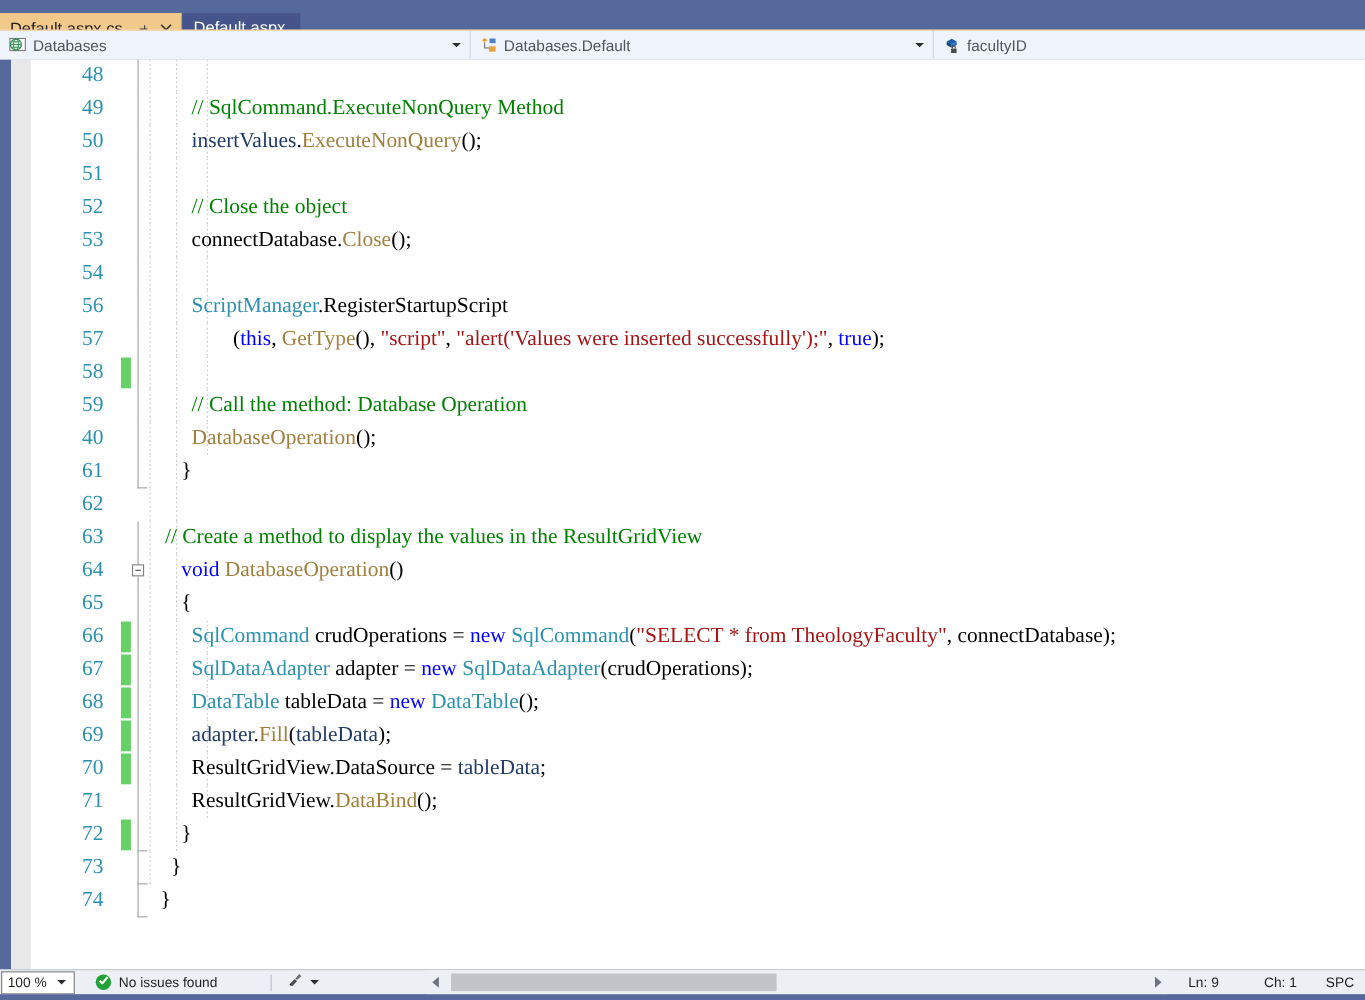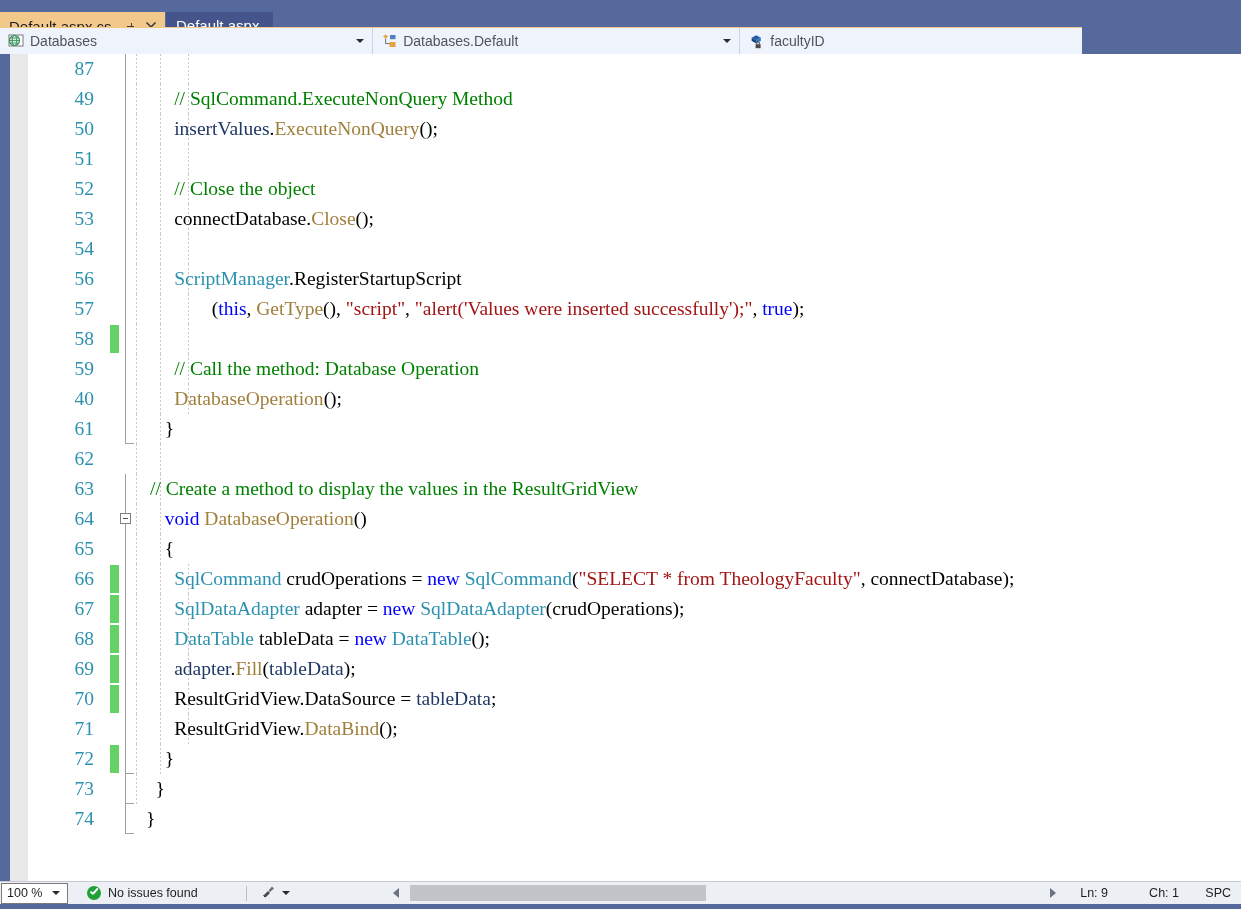--- a/index.html
+++ b/index.html
@@ -38,21 +38,21 @@
     color:#3b3b3b;
   }
   .tab-close{
     width:20px;height:19px;margin-left:1px;
     display:flex;align-items:center;justify-content:center;
     font-size:15px;color:#3b3b3b;
   }
 
   
   .navbar{
-    position:absolute;left:0;top:27px;width:1082px;height:27px;
+    position:absolute;left:0;top:27px;width:1241px;height:27px;
     background:#eff3fb;
     border-top:1px solid #f3c98b;
     box-sizing:border-box;
     display:flex;
   }
   .navcombo{
     height:26px;display:flex;align-items:center;
     background:#eff3fb;
     border-right:1px solid #c9d3e8;
     box-sizing:border-box;position:relative;
@@ -235,21 +235,21 @@
       </span>
       <span class="nav-text">facultyID</span>
     </div>
 
   </div>
 
   <div class="editor">
     <div class="leftbar"></div>
     <div class="selmargin"></div>
     <div class="codecanvas" id="codecanvas">
-        <div class="line"><span class="lnum">87</span><span class="outline-line"></span><span class="guide" style="left: 108px;"></span><span class="guide" style="left: 132px;"></span><span class="guide" style="left: 160px;"></span><span class="codetext" style="left: 118px;"></span></div>
+        <div class="line"><span class="lnum">48</span><span class="outline-line"></span><span class="guide" style="left: 108px;"></span><span class="guide" style="left: 132px;"></span><span class="guide" style="left: 160px;"></span><span class="codetext" style="left: 118px;"></span></div>
         <div class="line"><span class="lnum">49</span><span class="outline-line"></span><span class="guide" style="left: 108px;"></span><span class="guide" style="left: 132px;"></span><span class="guide" style="left: 160px;"></span><span class="codetext" style="left: 146.2px;"><span class="t-cmt">// SqlCommand.ExecuteNonQuery Method</span></span></div>
         <div class="line"><span class="lnum">50</span><span class="outline-line"></span><span class="guide" style="left: 108px;"></span><span class="guide" style="left: 132px;"></span><span class="guide" style="left: 160px;"></span><span class="codetext" style="left: 146.2px;"><span class="t-var">insertValues</span><span class="t-pln">.</span><span class="t-mth">ExecuteNonQuery</span><span class="t-pln">();</span></span></div>
         <div class="line"><span class="lnum">51</span><span class="outline-line"></span><span class="guide" style="left: 108px;"></span><span class="guide" style="left: 132px;"></span><span class="guide" style="left: 160px;"></span><span class="codetext" style="left: 118px;"></span></div>
         <div class="line"><span class="lnum">52</span><span class="outline-line"></span><span class="guide" style="left: 108px;"></span><span class="guide" style="left: 132px;"></span><span class="guide" style="left: 160px;"></span><span class="codetext" style="left: 146.2px;"><span class="t-cmt">// Close the object</span></span></div>
         <div class="line"><span class="lnum">53</span><span class="outline-line"></span><span class="guide" style="left: 108px;"></span><span class="guide" style="left: 132px;"></span><span class="guide" style="left: 160px;"></span><span class="codetext" style="left: 146.2px;"><span class="t-pln">connectDatabase</span><span class="t-pln">.</span><span class="t-mth">Close</span><span class="t-pln">();</span></span></div>
         <div class="line"><span class="lnum">54</span><span class="outline-line"></span><span class="guide" style="left: 108px;"></span><span class="guide" style="left: 132px;"></span><span class="guide" style="left: 160px;"></span><span class="codetext" style="left: 118px;"></span></div>
         <div class="line"><span class="lnum">56</span><span class="outline-line"></span><span class="guide" style="left: 108px;"></span><span class="guide" style="left: 132px;"></span><span class="guide" style="left: 160px;"></span><span class="codetext" style="left: 146.2px;"><span class="t-typ">ScriptManager</span><span class="t-pln">.RegisterStartupScript</span></span></div>
         <div class="line"><span class="lnum">57</span><span class="outline-line"></span><span class="guide" style="left: 108px;"></span><span class="guide" style="left: 132px;"></span><span class="guide" style="left: 160px;"></span><span class="codetext" style="left: 183.8px;"><span class="t-pln">(</span><span class="t-kw">this</span><span class="t-pln">, </span><span class="t-mth">GetType</span><span class="t-pln">(), </span><span class="t-str">"script"</span><span class="t-pln">, </span><span class="t-str">"alert('Values were inserted successfully');"</span><span class="t-pln">, </span><span class="t-kw">true</span><span class="t-pln">);</span></span></div>
         <div class="line"><span class="lnum">58</span><span class="chgbar"></span><span class="outline-line"></span><span class="guide" style="left: 108px;"></span><span class="guide" style="left: 132px;"></span><span class="guide" style="left: 160px;"></span><span class="codetext" style="left: 118px;"></span></div>
         <div class="line"><span class="lnum">59</span><span class="outline-line"></span><span class="guide" style="left: 108px;"></span><span class="guide" style="left: 132px;"></span><span class="guide" style="left: 160px;"></span><span class="codetext" style="left: 146.2px;"><span class="t-cmt">// Call the method: Database Operation</span></span></div>

